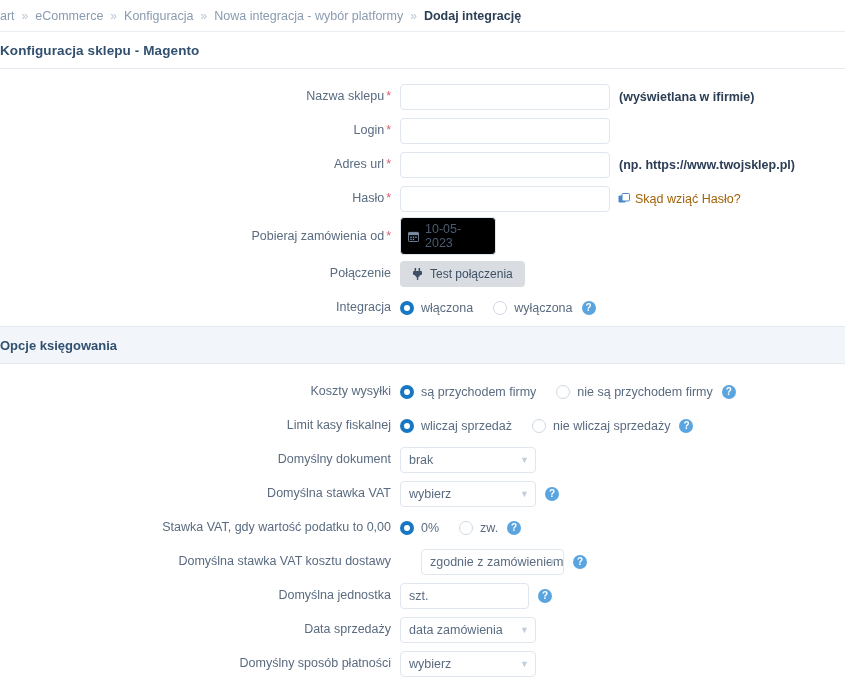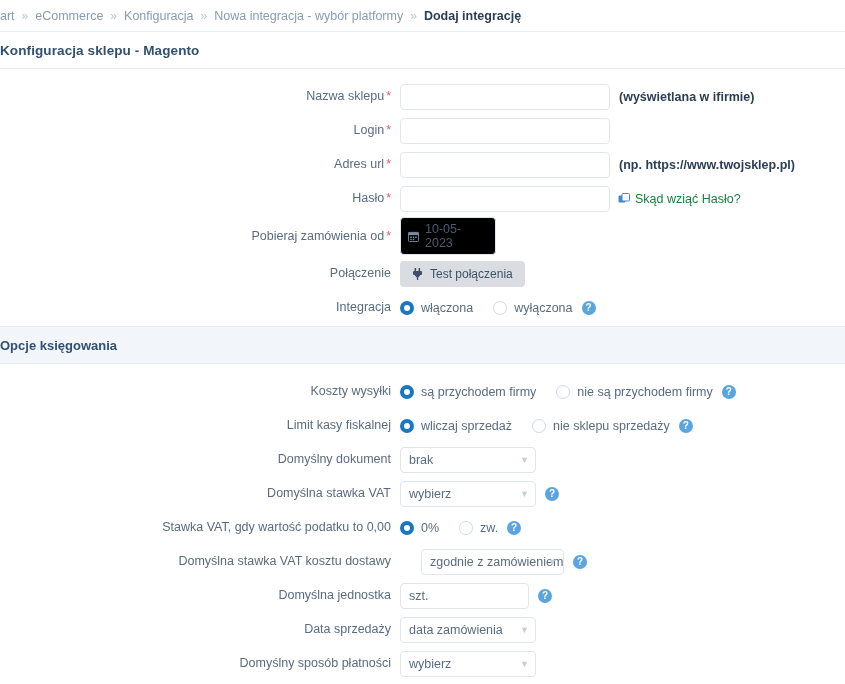--- a/index.html
+++ b/index.html
@@ -157,21 +157,21 @@
     white-space: nowrap;
   }
 
   
   .link-hint {
     display: inline-flex;
     align-items: center;
     gap: 5px;
     margin-left: 8px;
     font-size: 12.5px;
-    color: #15803d;
+    color: #a16207;
     text-decoration: none;
     cursor: pointer;
     white-space: nowrap;
   }
   .link-hint .ext-ico { color: #4b87c7; display: inline-flex; }
 
   
   .btn-test {
     height: 26px;
     background: #d9dde2;
@@ -394,21 +394,21 @@
     <div class="row">
       <div class="label">Limit kasy fiskalnej</div>
       <div class="control">
         <div class="radio-group">
           <span class="radio-item checked">
             <span class="radio-dot"></span>
             <span class="radio-label">wliczaj sprzedaż</span>
           </span>
           <span class="radio-item">
             <span class="radio-dot"></span>
-            <span class="radio-label">nie sklepu sprzedaży</span>
+            <span class="radio-label">nie wliczaj sprzedaży</span>
           </span>
         </div>
         <span class="help-ico">?</span>
       </div>
     </div>
 
     <div class="row">
       <div class="label">Domyślny dokument</div>
       <div class="control">
         <div class="select-wrap">

